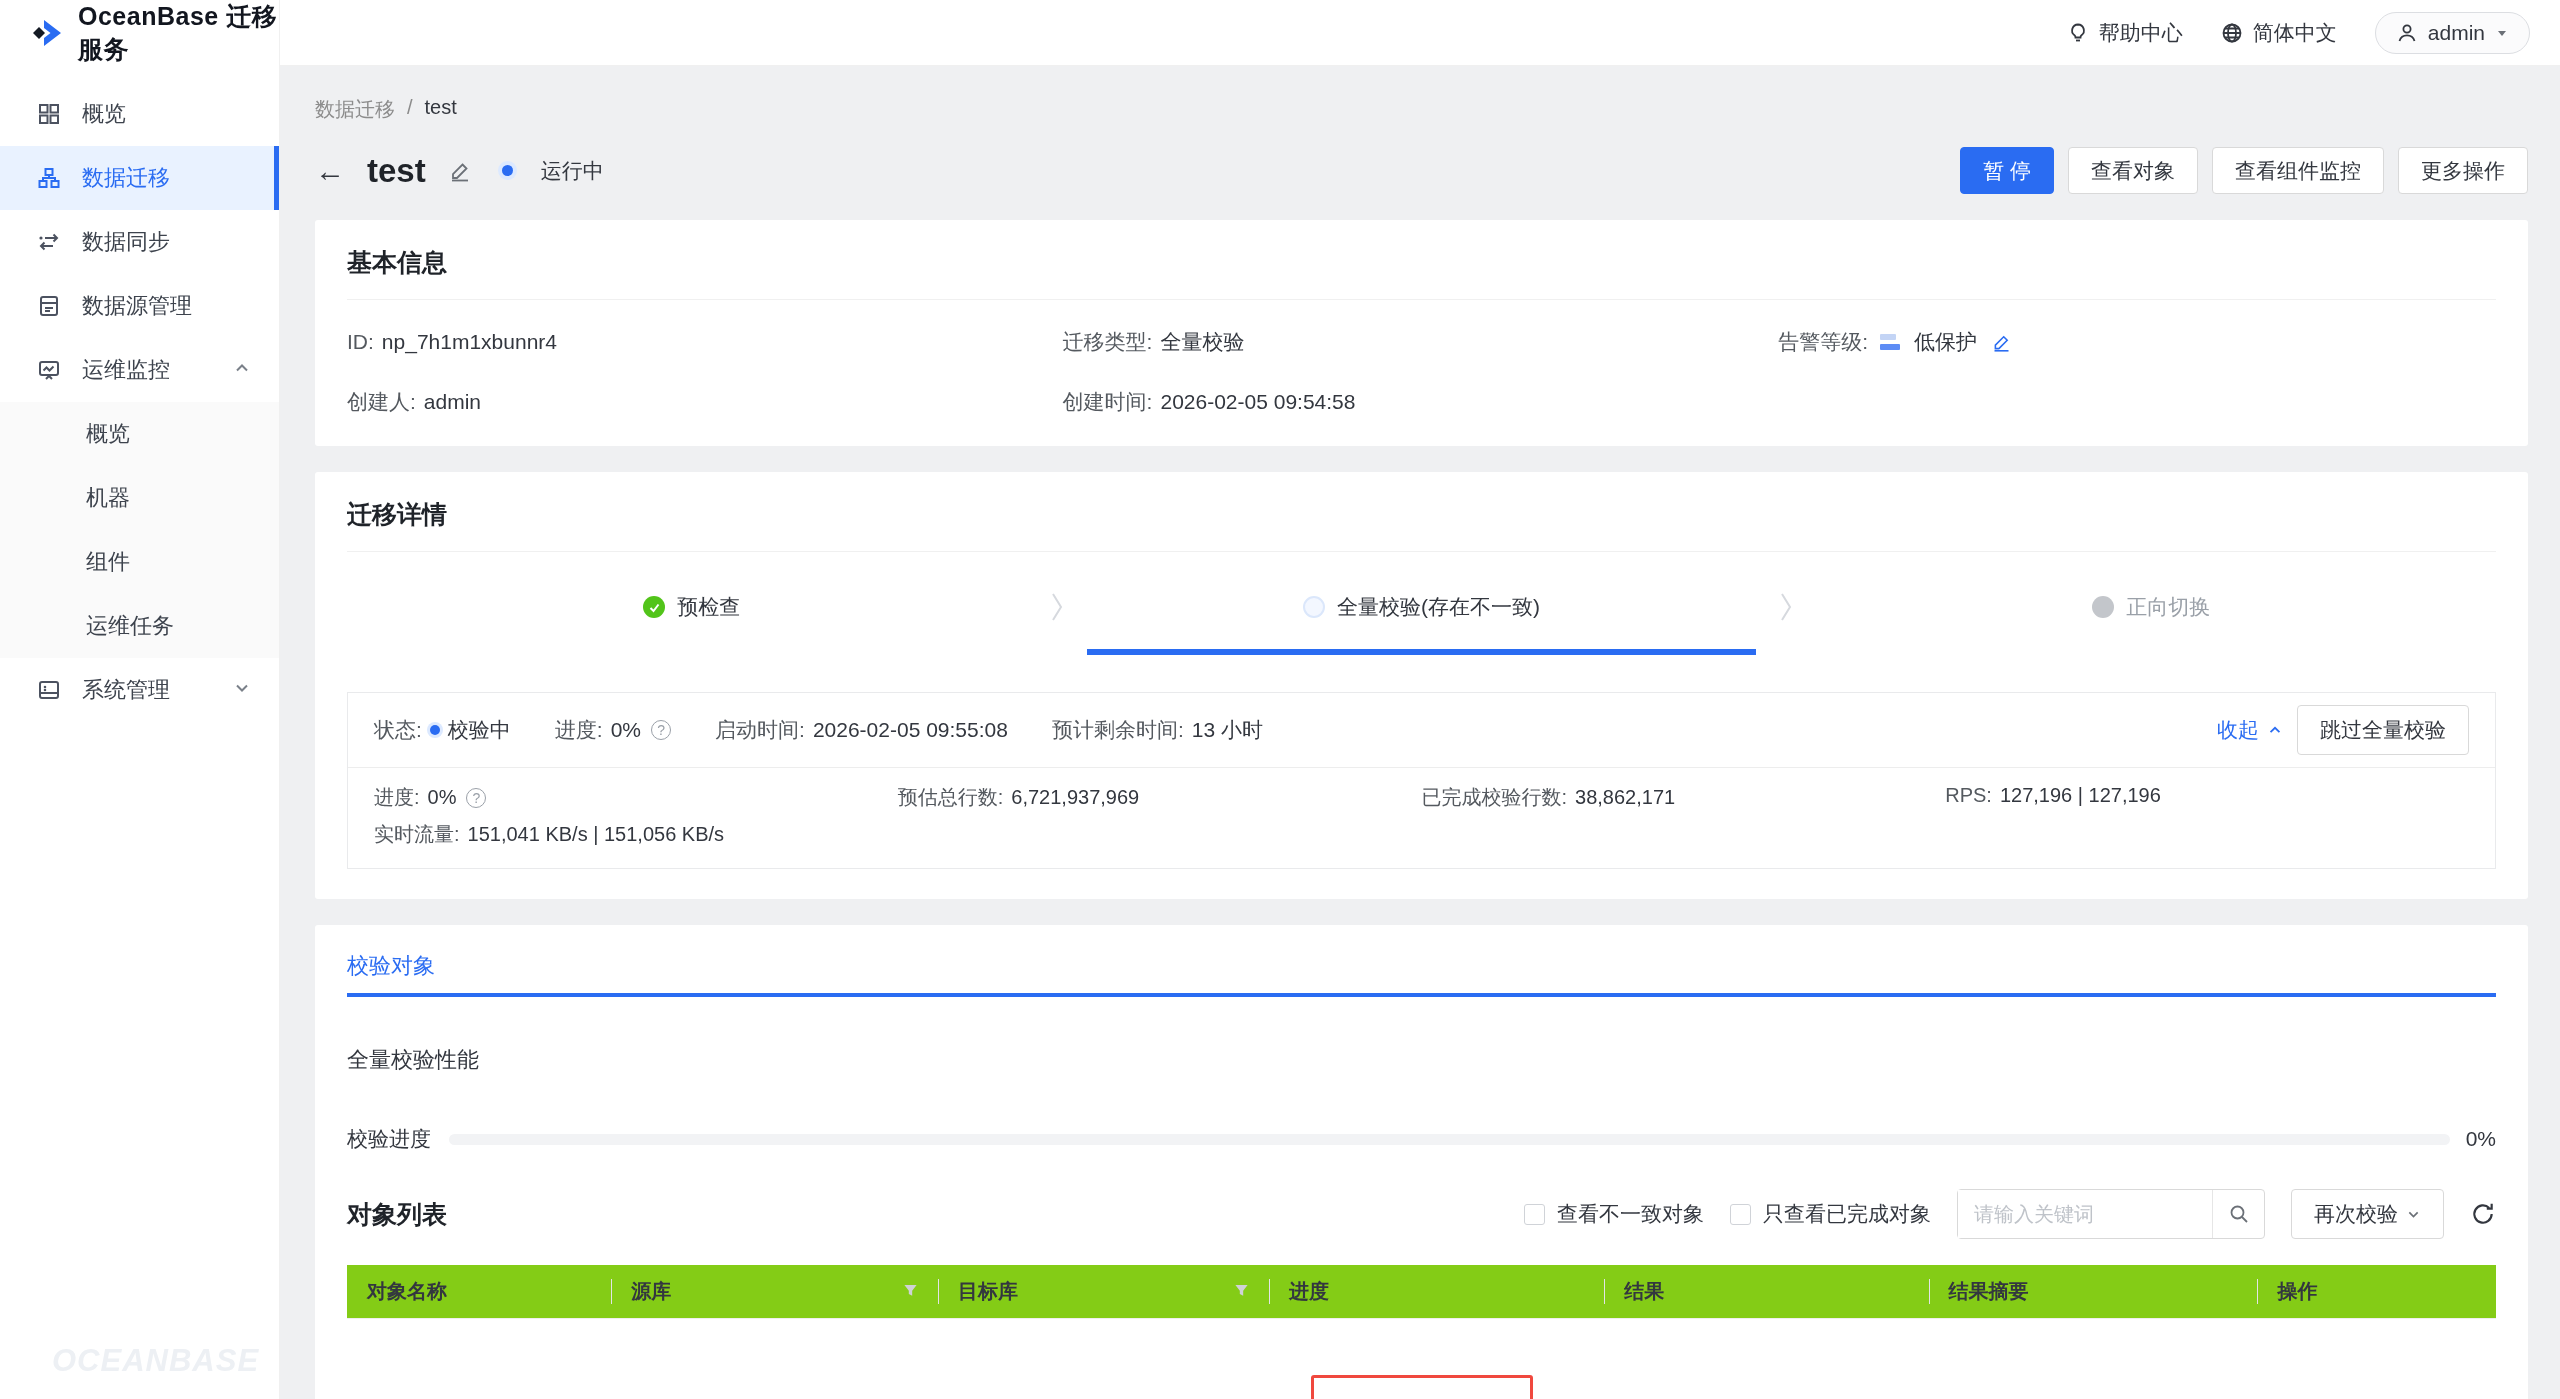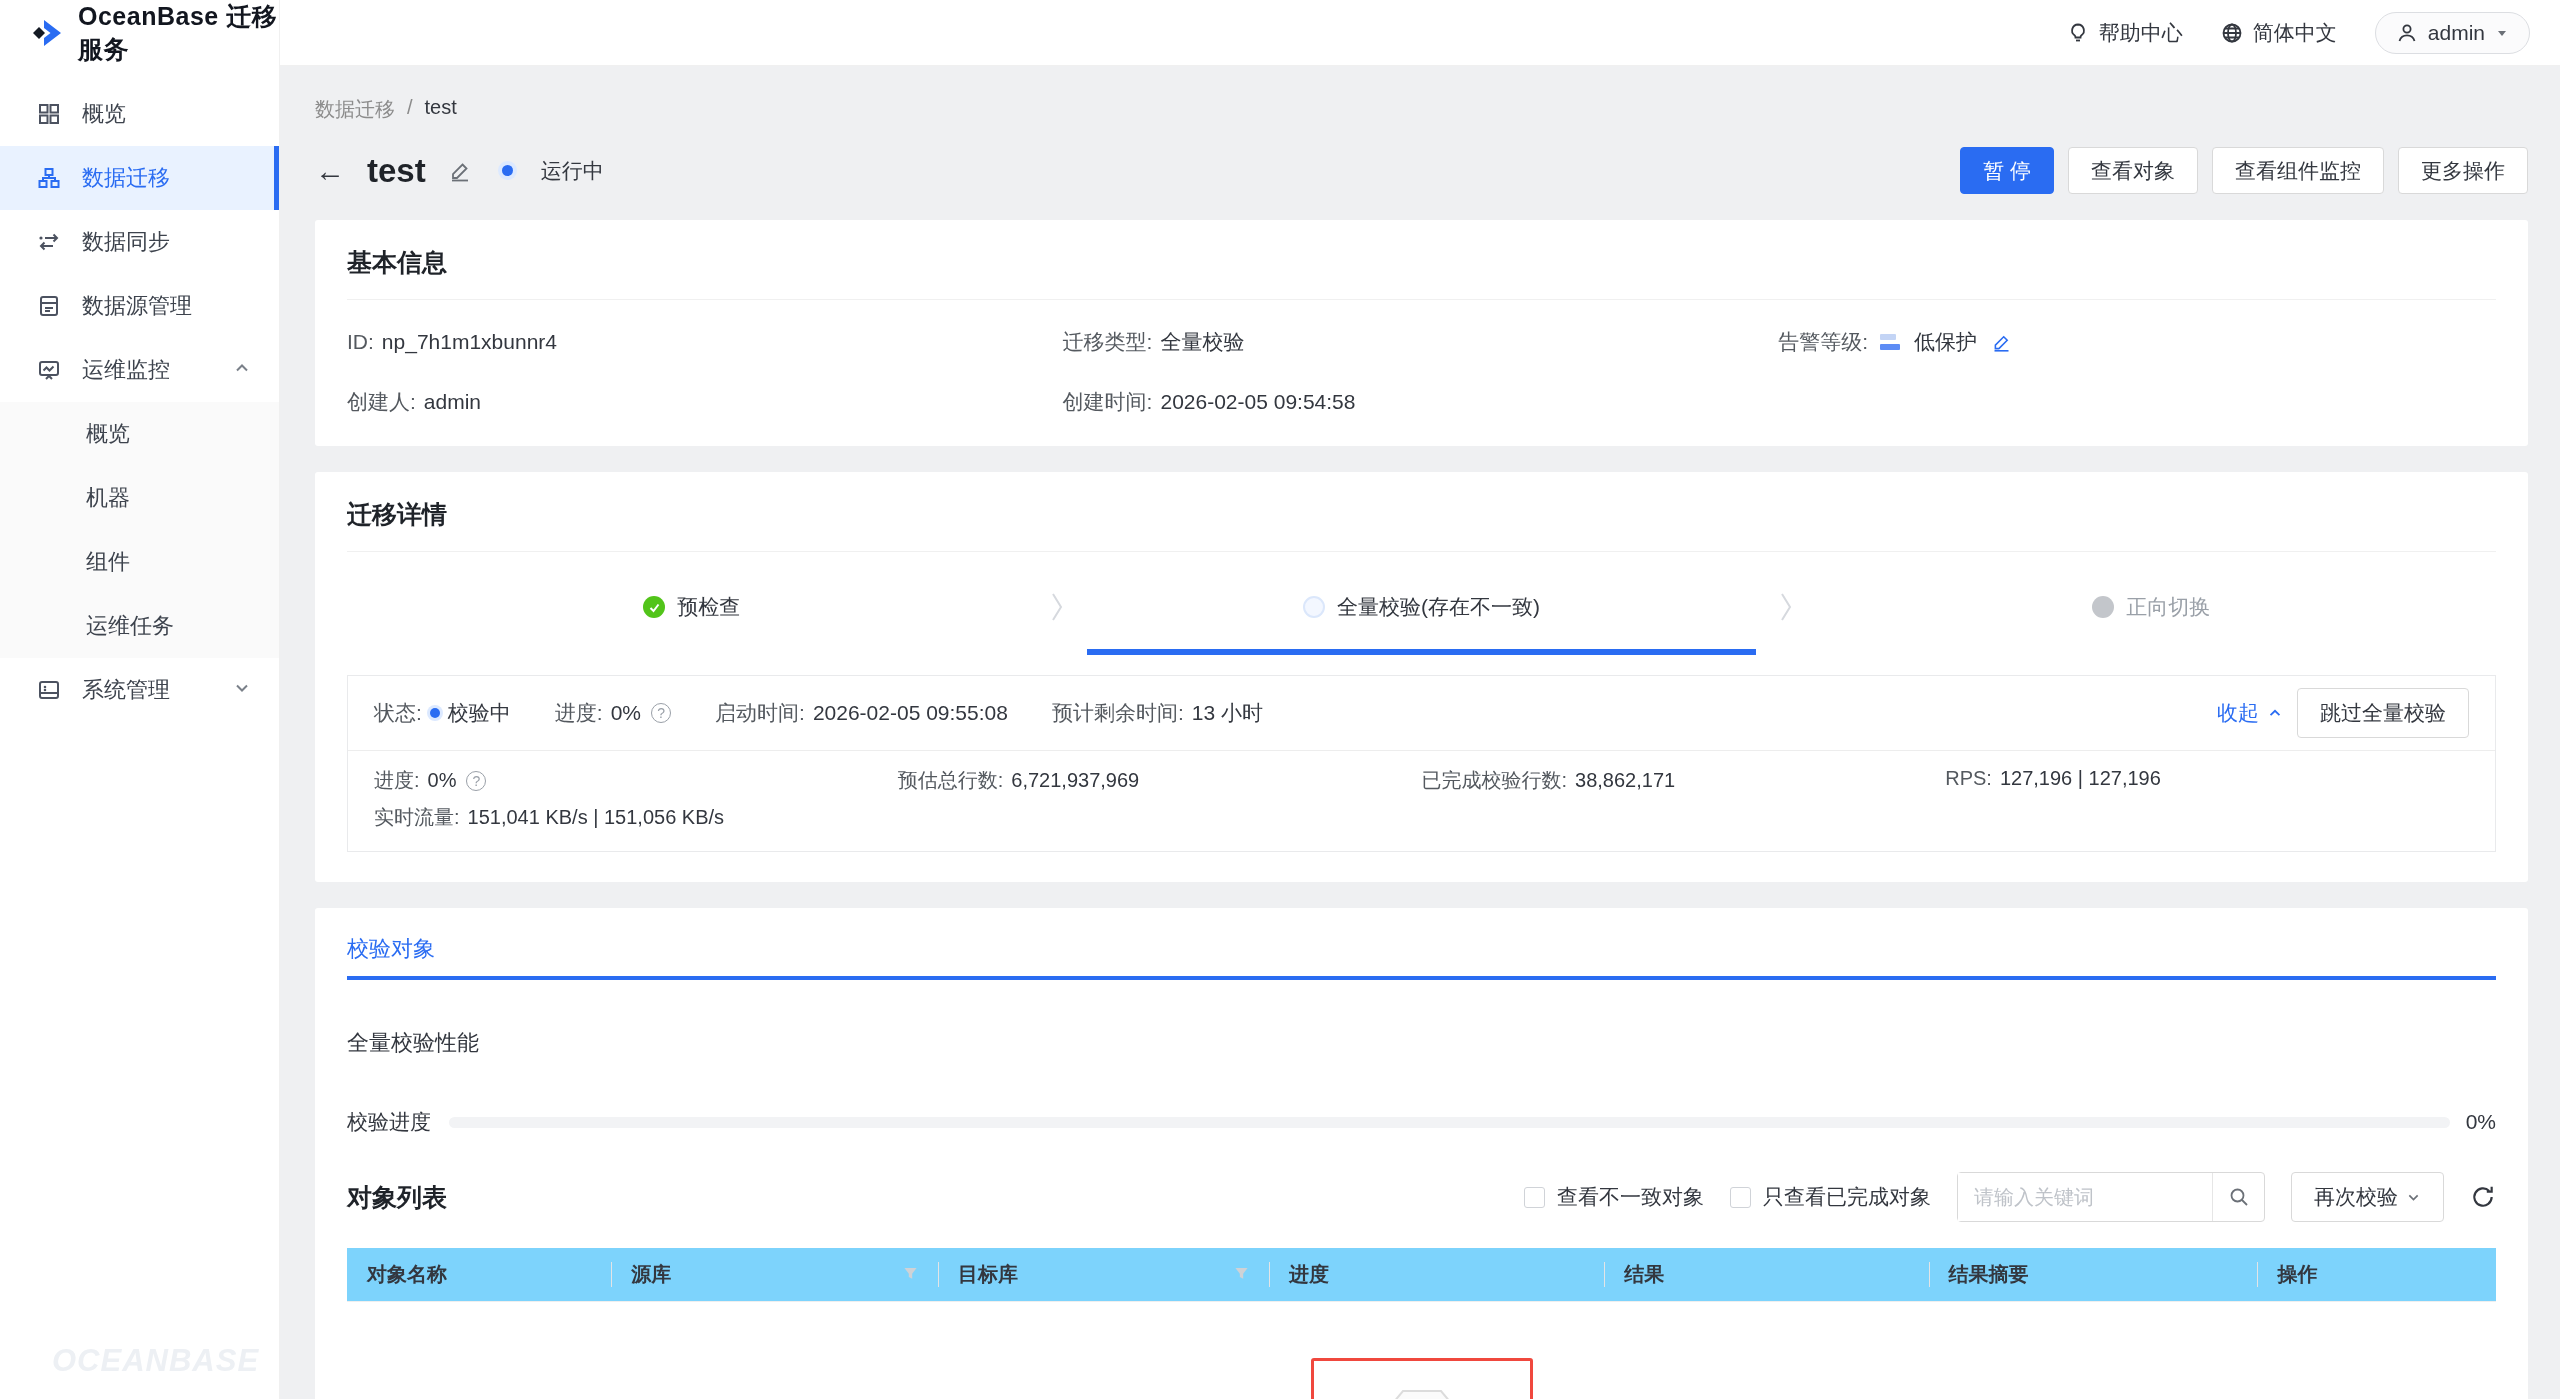--- a/index.html
+++ b/index.html
@@ -86,21 +86,21 @@
   .step-label { font-size:21px; color:#33373f; }
   .step.pending .step-label { color:#9aa0a8; }
   .step-circle { width:22px; height:22px; border-radius:50%; display:flex; align-items:center; justify-content:center; }
   .step-circle.done { background:#52c41a; color:#fff; }
   .step-circle.current { background:#f3f7ff; border:2px solid #dbe7fb; }
   .step-circle.pending { background:#c3c6cb; }
   .step.current::after { content:""; position:absolute; left:0; right:0; bottom:-34px; height:6px; background:#2a6cf2; }
   .step-sep { width:60px; display:flex; justify-content:center; color:#d6d9de; }
 
   
-  .status-box { border:1px solid #e9eaec; margin-top:17px; }
+  .status-box { border:1px solid #e9eaec; margin-top:34px; }
   .status-row1 { display:flex; align-items:center; gap:44px; padding:12px 26px; }
   .kv { display:flex; align-items:center; gap:8px; font-size:21px; }
   .kv .k { color:#54595f; }
   .kv .v { color:#33373f; }
   .q-icon { width:20px; height:20px; border:1px solid #9aa0a8; border-radius:50%; color:#9aa0a8;
     font-size:14px; display:inline-flex; align-items:center; justify-content:center; margin-left:2px; }
   .status-right { margin-left:auto; display:flex; align-items:center; gap:14px; }
   .collapse-link { color:#2a6cf2; display:flex; align-items:center; gap:8px; font-size:21px; cursor:pointer; }
   .status-row2 { display:flex; border-top:1px solid #ededed; padding:16px 26px 20px 26px; }
   .metric-col { width:25%; display:flex; flex-direction:column; gap:10px; }
@@ -124,21 +124,21 @@
   .ol-controls { margin-left:auto; display:flex; align-items:center; gap:26px; }
   .checkbox-wrap { display:flex; align-items:center; gap:12px; cursor:pointer; font-size:21px; color:#33373f; }
   .checkbox { width:21px; height:21px; border:1px solid #d0d3d8; border-radius:3px; background:#fff; }
   .search-box { display:flex; align-items:stretch; border:1px solid #d9d9d9; border-radius:4px; height:50px; width:308px; background:#fff; }
   .search-box input { border:0; outline:0; flex:1; padding:0 16px; font-size:20px; font-family:inherit; color:#33373f; min-width:0; }
   .search-box input::placeholder { color:#bfc3c9; }
   .search-btn { width:52px; display:flex; align-items:center; justify-content:center; border-left:1px solid #e6e6e6; cursor:pointer; color:#6b7077; }
   .refresh-btn { display:flex; align-items:center; justify-content:center; cursor:pointer; color:#33373f; }
 
   
-  .table-head { display:flex; background:#7dd3fc; height:54px; margin-top:26px; align-items:center; border-bottom:1px solid #efefef; }
+  .table-head { display:flex; background:#84cc16; height:54px; margin-top:26px; align-items:center; border-bottom:1px solid #efefef; }
   .th { display:flex; align-items:center; justify-content:space-between; padding:0 20px; font-size:20px; color:#33373f; font-weight:bold; position:relative; height:100%; }
   .th + .th::before { content:""; position:absolute; left:0; top:14px; bottom:14px; width:1px; background:#e3e4e6; }
   .th.c1{width:12.3%}.th.c2{width:15.2%}.th.c3{width:15.4%}.th.c4{width:15.6%}.th.c5{width:15.1%}.th.c6{width:15.3%}.th.c7{width:11.1%}
   .funnel { color:#cfd2d6; }
 
   .empty-zone { display:flex; justify-content:center; padding:56px 0 90px 0; }
   .annotation-box {
     border:3px solid #f0483e; border-radius:3px; width:222px; min-height:146px;
     display:flex; flex-direction:column; align-items:center; padding:16px 0 20px 0;
   }

